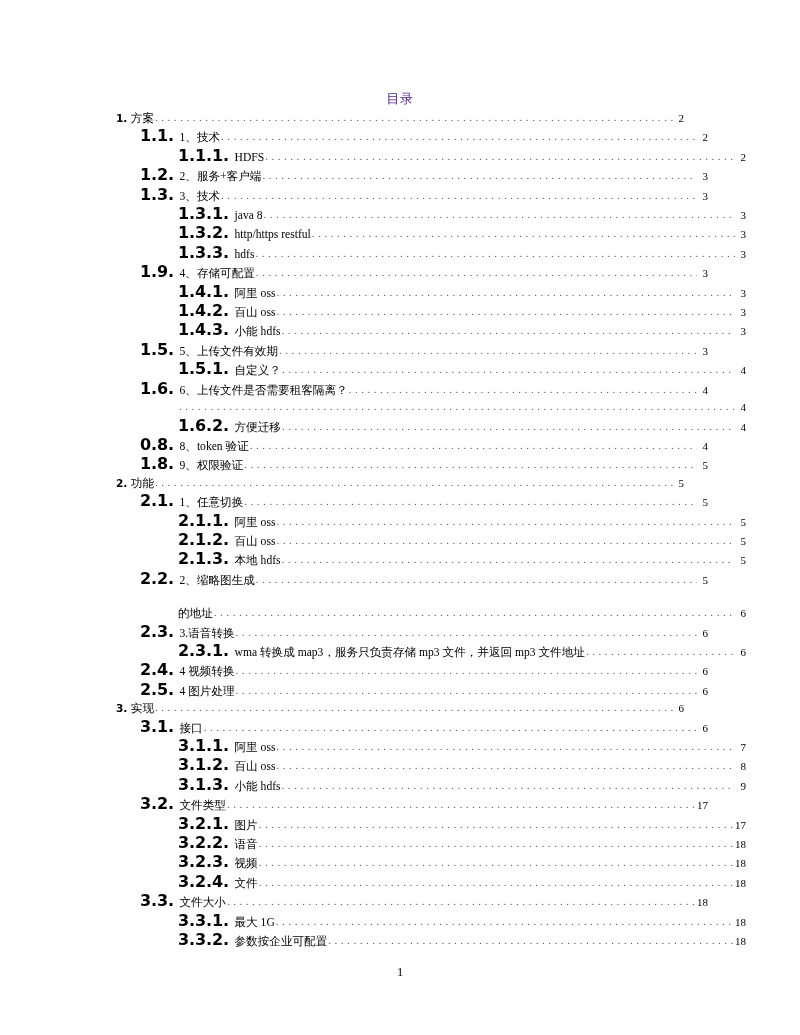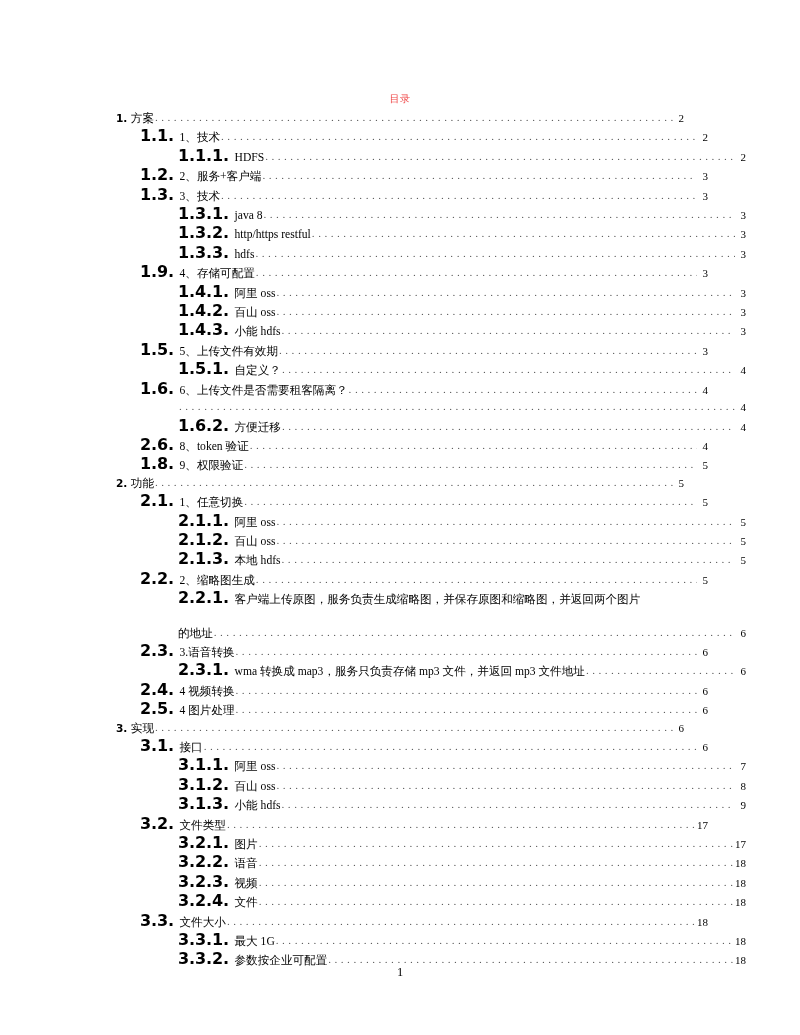--- a/index.html
+++ b/index.html
@@ -20,24 +20,24 @@
     margin: 0 auto;
     overflow: hidden;
     box-sizing: border-box;
   }
   .doc-title {
     position: absolute;
     top: 90px;
     left: 0;
     width: 800px;
     text-align: center;
-    font-size: 10px;
+    font-size: 13px;
     line-height: 18px;
     font-family: "Liberation Serif", "DejaVu Serif", serif;
-    color: #ef4444;
+    color: #4c1d95;
     letter-spacing: 0.5px;
   }
   .toc {
     position: absolute;
     top: 110px;
     left: 116px;
     width: 568px;
   }
   .toc-entry {
     display: flex;
@@ -203,21 +203,21 @@
       <div class="toc-entry lvl-3">
         <span class="leader">. . . . . . . . . . . . . . . . . . . . . . . . . . . . . . . . . . . . . . . . . . . . . . . . . . . . . . . . . . . . . . . . . . . . . . . . . . . . . . . . . . . . . . . . . . . . . . . . . . . . . . . . . . . . . . . . . . . . . . . . . . . . . . . . . . . . . . . . . . . . . . . . . . . . . . . . . . . . . . . . . . . . . . . . . . . . . . . . . . . </span>
         <span class="page-num">4</span>
       </div>
       <div class="toc-entry lvl-3">
         <span class="label"><span class="num">1.6.2. </span><span class="cjk">方便迁移</span></span>
         <span class="leader">. . . . . . . . . . . . . . . . . . . . . . . . . . . . . . . . . . . . . . . . . . . . . . . . . . . . . . . . . . . . . . . . . . . . . . . . . . . . . . . . . . . . . . . . . . . . . . . . . . . . . . . . . . . . . . . . . . . . . . . . . . . . . . . . . . . . . . . . . . . . . . . . . . . . . . . . . . . . . . . . . . . . . . . . . . . . . . . . . . . </span>
         <span class="page-num">4</span>
       </div>
       <div class="toc-entry lvl-2">
-        <span class="label"><span class="num">2.6. </span><span class="cjk">8、token 验证</span></span>
+        <span class="label"><span class="num">0.8. </span><span class="cjk">8、token 验证</span></span>
         <span class="leader">. . . . . . . . . . . . . . . . . . . . . . . . . . . . . . . . . . . . . . . . . . . . . . . . . . . . . . . . . . . . . . . . . . . . . . . . . . . . . . . . . . . . . . . . . . . . . . . . . . . . . . . . . . . . . . . . . . . . . . . . . . . . . . . . . . . . . . . . . . . . . . . . . . . . . . . . . . . . . . . . . . . . . . . . . . . . . . . . . . . </span>
         <span class="page-num">4</span>
       </div>
       <div class="toc-entry lvl-2">
         <span class="label"><span class="num">1.8. </span><span class="cjk">9、权限验证</span></span>
         <span class="leader">. . . . . . . . . . . . . . . . . . . . . . . . . . . . . . . . . . . . . . . . . . . . . . . . . . . . . . . . . . . . . . . . . . . . . . . . . . . . . . . . . . . . . . . . . . . . . . . . . . . . . . . . . . . . . . . . . . . . . . . . . . . . . . . . . . . . . . . . . . . . . . . . . . . . . . . . . . . . . . . . . . . . . . . . . . . . . . . . . . . </span>
         <span class="page-num">5</span>
       </div>
       <div class="toc-entry lvl-1">
         <span class="label"><span class="num">2. </span><span class="cjk">功能</span></span>
@@ -243,21 +243,20 @@
         <span class="label"><span class="num">2.1.3. </span><span class="cjk">本地 hdfs</span></span>
         <span class="leader">. . . . . . . . . . . . . . . . . . . . . . . . . . . . . . . . . . . . . . . . . . . . . . . . . . . . . . . . . . . . . . . . . . . . . . . . . . . . . . . . . . . . . . . . . . . . . . . . . . . . . . . . . . . . . . . . . . . . . . . . . . . . . . . . . . . . . . . . . . . . . . . . . . . . . . . . . . . . . . . . . . . . . . . . . . . . . . . . . . . </span>
         <span class="page-num">5</span>
       </div>
       <div class="toc-entry lvl-2">
         <span class="label"><span class="num">2.2. </span><span class="cjk">2、缩略图生成</span></span>
         <span class="leader">. . . . . . . . . . . . . . . . . . . . . . . . . . . . . . . . . . . . . . . . . . . . . . . . . . . . . . . . . . . . . . . . . . . . . . . . . . . . . . . . . . . . . . . . . . . . . . . . . . . . . . . . . . . . . . . . . . . . . . . . . . . . . . . . . . . . . . . . . . . . . . . . . . . . . . . . . . . . . . . . . . . . . . . . . . . . . . . . . . . </span>
         <span class="page-num">5</span>
       </div>
       <div class="toc-entry lvl-3 wrap">
-        <span class="line1"><span class="label"><span class="num">2.2.1. </span><span class="cjk">客户端上传原图，服务负责生成缩略图，并保存原图和缩略图，并返回两个图片</span></span></span>
         <span class="line2">
           <span class="label"><span class="cjk">的地址</span></span>
           <span class="leader">. . . . . . . . . . . . . . . . . . . . . . . . . . . . . . . . . . . . . . . . . . . . . . . . . . . . . . . . . . . . . . . . . . . . . . . . . . . . . . . . . . . . . . . . . . . . . . . . . . . . . . . . . . . . . . . . . . . . . . . . . . . . . . . . . . . . . . . . . . . . . . . . . . . . . . . . . . . . . . . . . . . . . . . . . . . . . . . . . . . </span>
           <span class="page-num">6</span>
         </span>
       </div>
       <div class="toc-entry lvl-2">
         <span class="label"><span class="num">2.3. </span><span class="cjk">3.语音转换</span></span>
         <span class="leader">. . . . . . . . . . . . . . . . . . . . . . . . . . . . . . . . . . . . . . . . . . . . . . . . . . . . . . . . . . . . . . . . . . . . . . . . . . . . . . . . . . . . . . . . . . . . . . . . . . . . . . . . . . . . . . . . . . . . . . . . . . . . . . . . . . . . . . . . . . . . . . . . . . . . . . . . . . . . . . . . . . . . . . . . . . . . . . . . . . . </span>
         <span class="page-num">6</span>

